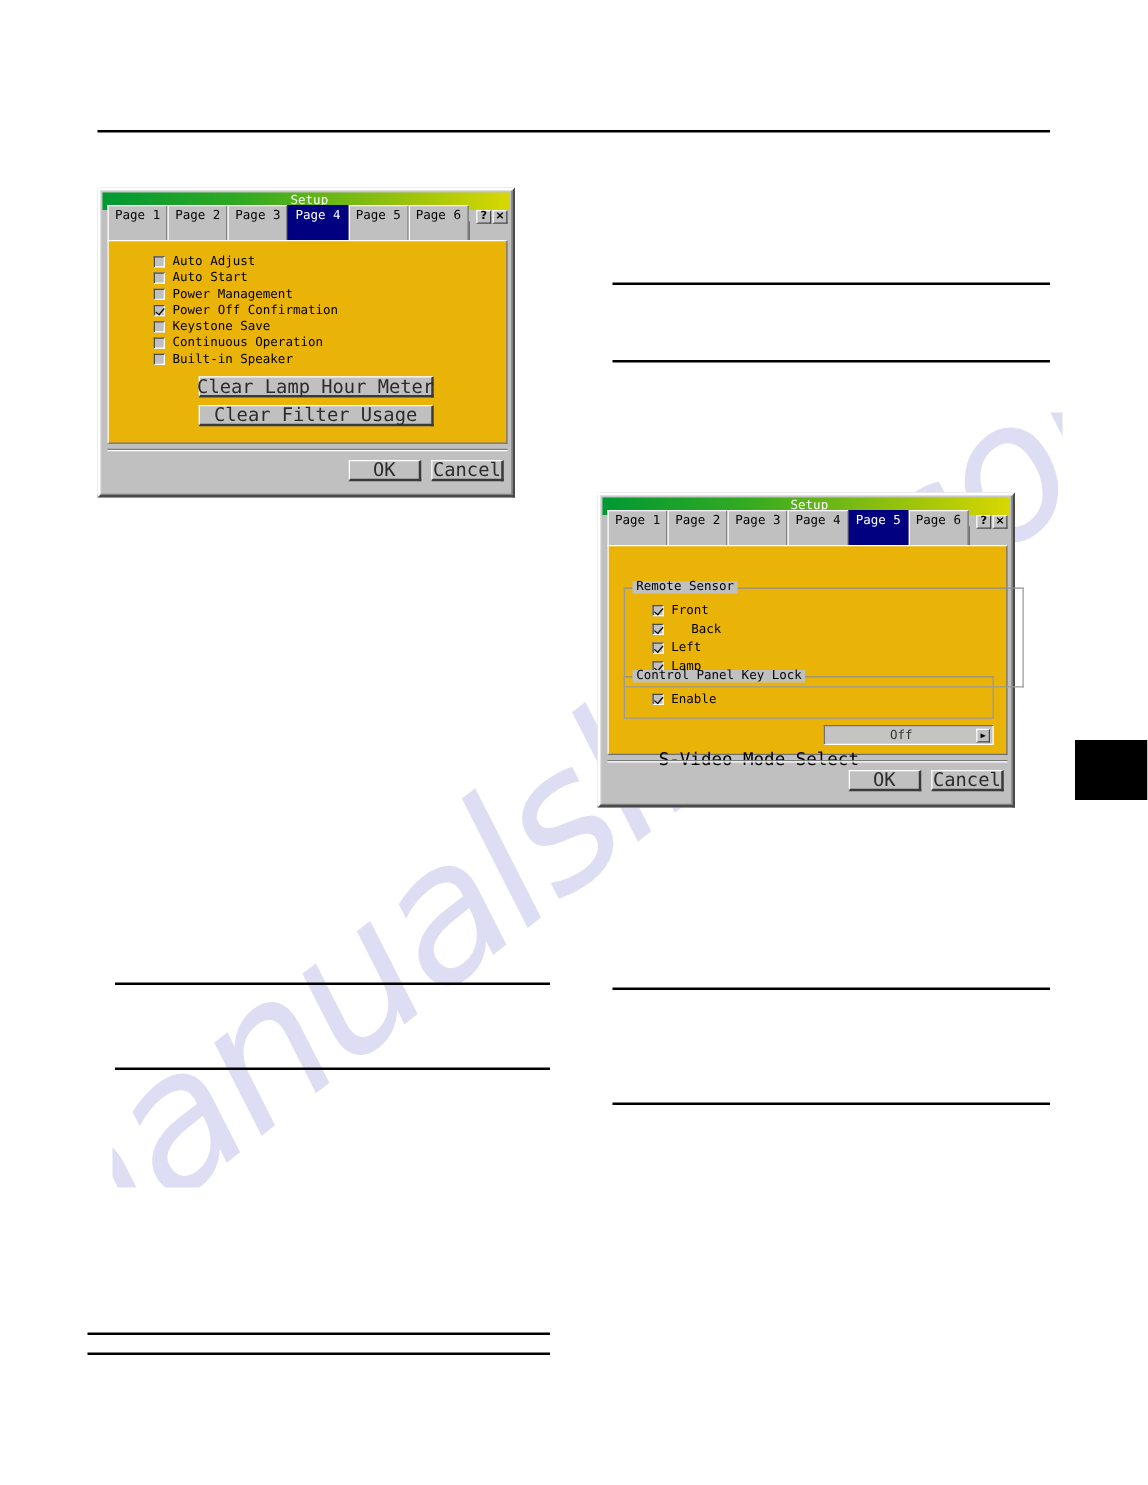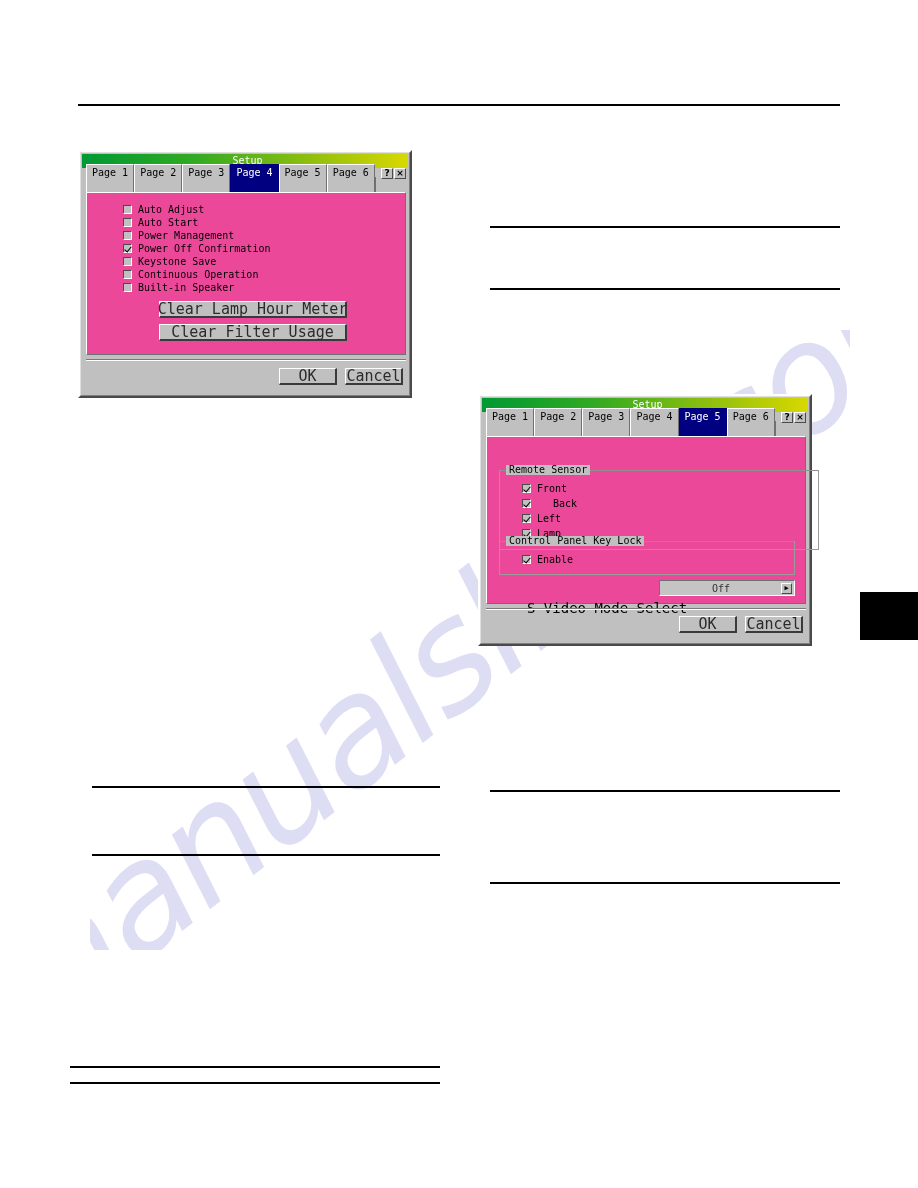--- a/index.html
+++ b/index.html
@@ -111,21 +111,21 @@
     border-left-color:#000080;
     border-top-color:#000080;
   }
   .tab-endcap{
     width:1px;height:16px;background:#707070;
   }
 
   
   .panel{
     position:absolute;
-    background:#ec4899;
+    background:#eab308;
     border-top:1px solid #ffffff;
     border-left:1px solid #ffffff;
     border-right:1px solid #707070;
     border-bottom:1px solid #707070;
     box-sizing:border-box;
   }
 
   
   .chk-row{
     display:flex;align-items:center;

